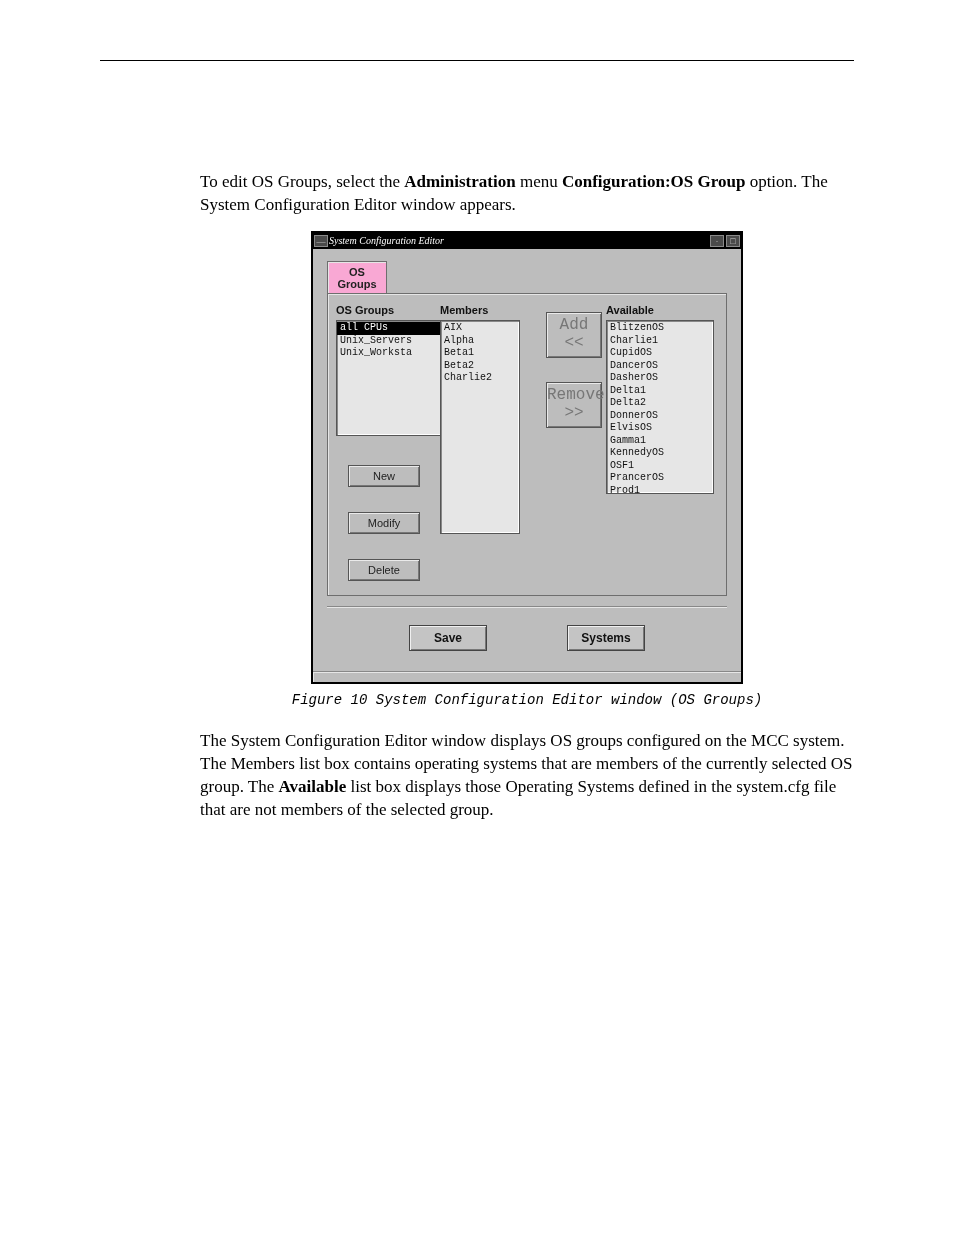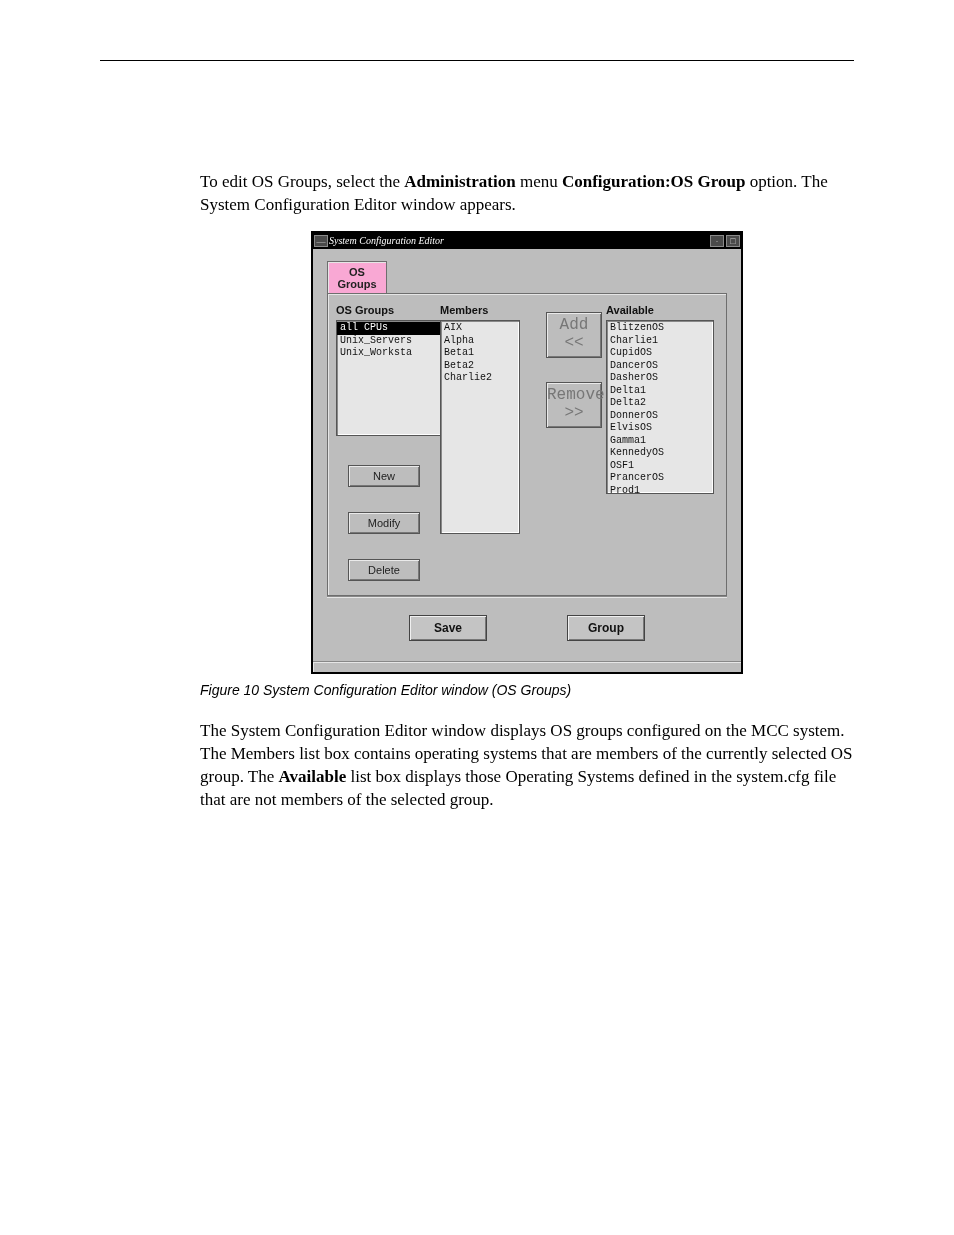--- a/index.html
+++ b/index.html
@@ -149,21 +149,21 @@
   .groups-col .spacer { height: 4px; }
   .scroll-wrap { height:214px; display:flex; margin-left:-4px;}
   .scroll-inner { display:flex; flex-direction:column; width:10px; height:214px; }
 
   .big-buttons {
     display: flex;
     justify-content: center;
     gap: 80px;
     padding: 18px 0 10px 0;
     border-top: 1px solid #888;
-    margin-top: 0;
+    margin-top: 10px;
     box-shadow: inset 0 1px 0 #e6e6e6;
   }
   .btn-big {
     width: 76px;
     font-size: 12px;
     font-weight: bold;
     text-align: center;
     padding: 5px 0;
     background: #c4c4c4;
     border: 1px solid #444;
@@ -171,25 +171,26 @@
     color: #111;
   }
   .dlg-footer {
     height: 10px;
     background: #bdbdbd;
     border-top: 1px solid #888;
     box-shadow: inset 0 1px 0 #e6e6e6, inset 1px 0 0 #e6e6e6;
   }
 
   .caption {
+    text-align: center;
     font-style: italic;
     font-size: 14px;
     margin: 8px 0 22px 0;
     padding-left: 100px;
-    font-family: Liberation Sans, sans-serif;
+    font-family: Liberation Mono, monospace;
   }
 </style>
 </head>
 <body>
 
 <div class="page">
   <div class="divider"></div>
 
   <p class="body-text">
     <span>To edit OS Groups, select the </span><b>Administration</b><span> menu </span><b>Configuration:OS Group</b><span> option. The System Configuration Editor window appears.</span>
@@ -275,21 +276,21 @@
                 <div class="arrow"></div>
                 <div class="thumb"></div>
                 <div class="track"></div>
                 <div class="arrow"></div>
               </div>
             </div>
           </div>
         </div>
         <div class="big-buttons">
           <div class="btn-big">Save</div>
-          <div class="btn-big">Group</div>
+          <div class="btn-big">Systems</div>
         </div>
       </div>
       <div class="dlg-footer"></div>
     </div>
   </div>
 
   <div class="caption">Figure 10 System Configuration Editor window (OS Groups)</div>
 
   <p class="body-text">
     <span>The System Configuration Editor window displays OS groups configured on the MCC system. The Members list box contains operating systems that are members of the currently selected OS group. The </span><b>Available</b><span> list box displays those Operating Systems defined in the system.cfg file that are not members of the selected group.</span>

